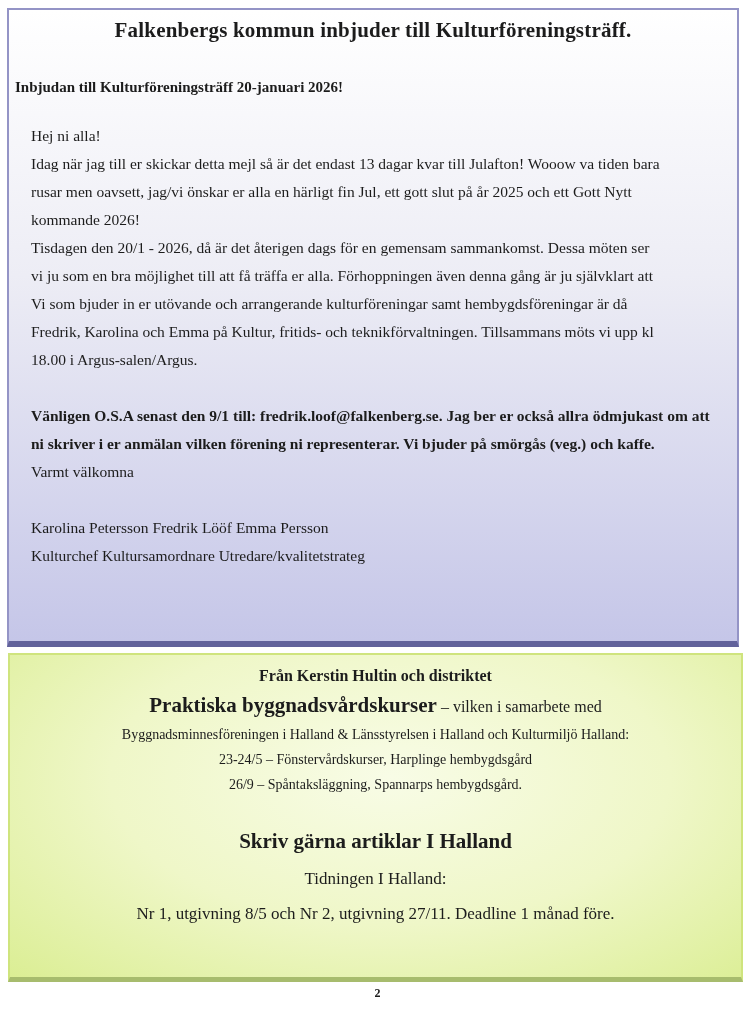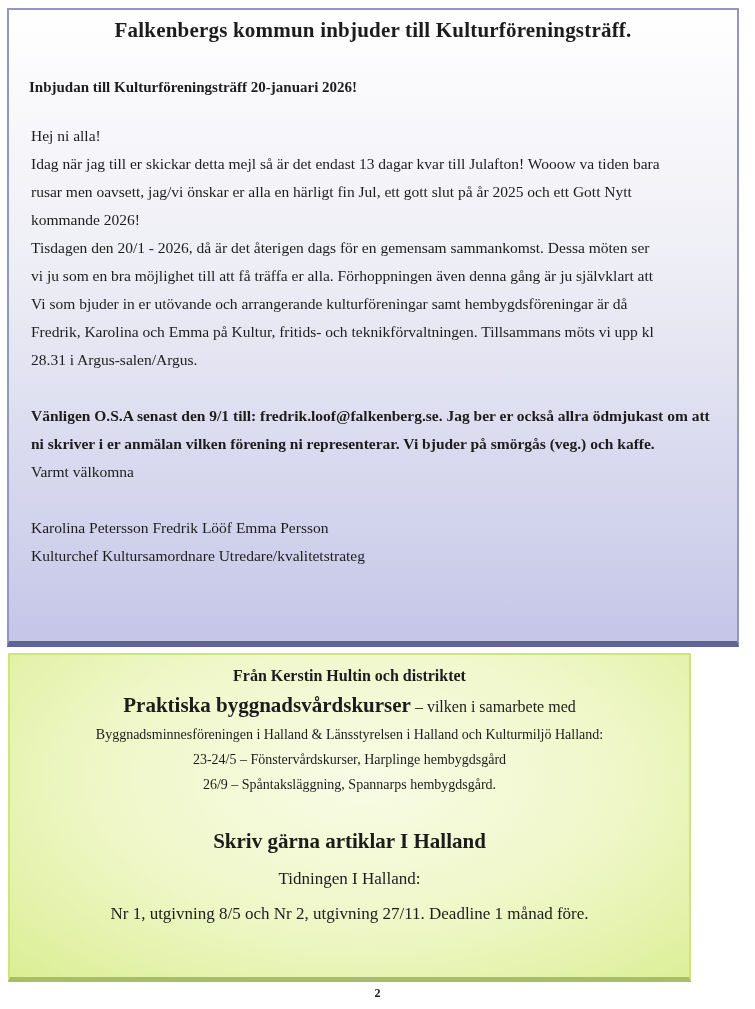--- a/index.html
+++ b/index.html
@@ -12,33 +12,33 @@
     position:absolute; left:7px; top:8px; width:732px; height:639px;
     border:2px solid #9494c6; border-bottom:6px solid #62629b;
     background:linear-gradient(180deg,#ffffff 0%,#ededf5 42%,#c5c6e8 100%);
     overflow:hidden;
   }
   .invite-title {
     margin-top:8px; text-align:center;
     font-size:21px; font-weight:bold; letter-spacing:.2px;
   }
   .invite-subject {
-    margin-top:36px; padding-left:20px;
+    margin-top:36px; padding-left:6px;
     font-size:15px; font-weight:bold;
   }
   .invite-body { margin-top:26px; font-size:15.5px; }
   .invite-body .line {
     height:28px; line-height:28px; padding-left:22px; white-space:nowrap;
   }
   .invite-body .spacer { height:28px; }
   .bold { font-weight:bold; }
 
   
   .district-box {
-    position:absolute; left:8px; top:653px; width:683px; height:329px;
+    position:absolute; left:8px; top:653px; width:735px; height:329px;
     border:2px solid #cfe47e; border-bottom:5px solid #a7bc6d;
     background:radial-gradient(ellipse at 52% 38%, #f8fce6 0%, #eff7c8 52%, #dbee94 100%);
     text-align:center; overflow:hidden;
   }
   .district-heading { margin-top:12px; font-size:16px; font-weight:bold; }
   .course-line { margin-top:8px; }
   .course-title { font-size:21px; font-weight:bold; }
   .course-rest  { font-size:16px; }
   .district-line { margin-top:9px; font-size:14px; }
   .article-heading { margin-top:36px; font-size:21px; font-weight:bold; }
@@ -62,21 +62,21 @@
 
     <div class="invite-body">
       <div class="line">Hej ni alla!</div>
       <div class="line">Idag när jag till er skickar detta mejl så är det endast 13 dagar kvar till Julafton! Wooow va tiden bara</div>
       <div class="line">rusar men oavsett, jag/vi önskar er alla en härligt fin Jul, ett gott slut på år 2025 och ett Gott Nytt</div>
       <div class="line">kommande 2026!</div>
       <div class="line">Tisdagen den 20/1 - 2026, då är det återigen dags för en gemensam sammankomst. Dessa möten ser</div>
       <div class="line">vi ju som en bra möjlighet till att få träffa er alla. Förhoppningen även denna gång är ju självklart att</div>
       <div class="line">Vi som bjuder in er utövande och arrangerande kulturföreningar samt hembygdsföreningar är då</div>
       <div class="line">Fredrik, Karolina och Emma på Kultur, fritids- och teknikförvaltningen. Tillsammans möts vi upp kl</div>
-      <div class="line">28.31 i Argus-salen/Argus.</div>
+      <div class="line">18.00 i Argus-salen/Argus.</div>
       <div class="spacer"></div>
       <div class="line bold">Vänligen O.S.A senast den 9/1 till: fredrik.loof@falkenberg.se. Jag ber er också allra ödmjukast om att</div>
       <div class="line bold">ni skriver i er anmälan vilken förening ni representerar. Vi bjuder på smörgås (veg.) och kaffe.</div>
       <div class="line">Varmt välkomna</div>
       <div class="spacer"></div>
       <div class="line">Karolina Petersson Fredrik Lööf Emma Persson</div>
       <div class="line">Kulturchef Kultursamordnare Utredare/kvalitetstrateg</div>
     </div>
   </section>
 

